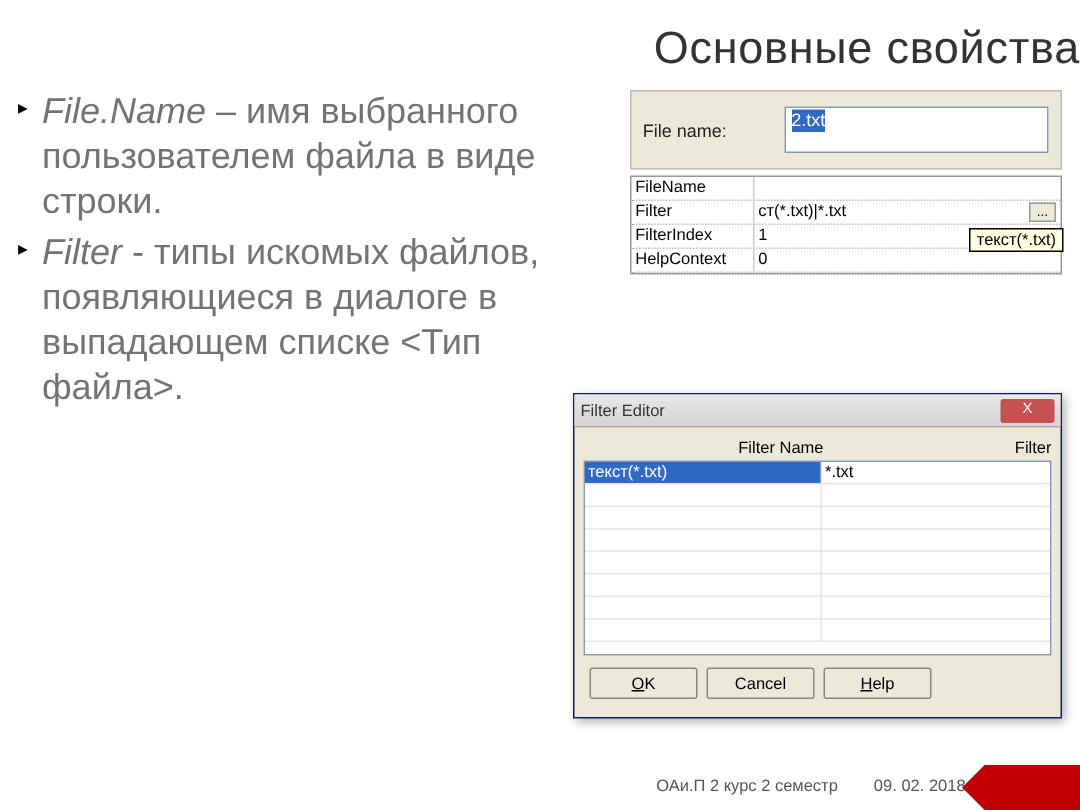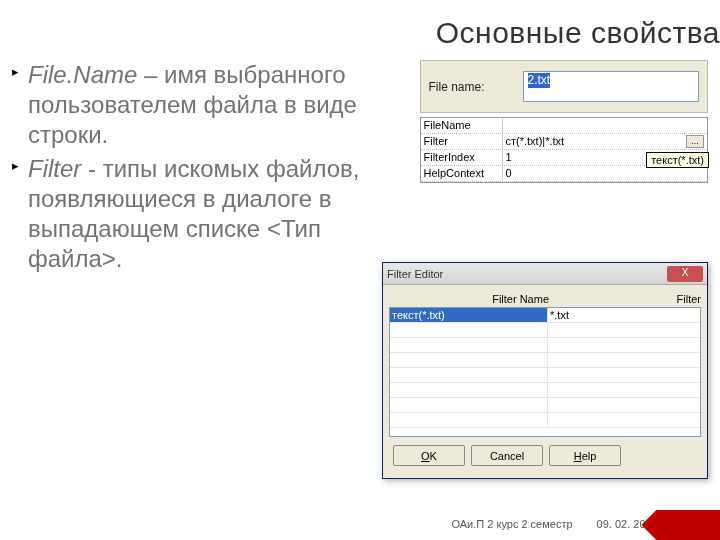--- a/index.html
+++ b/index.html
@@ -31,21 +31,21 @@
   .editor-header { display: flex; font-size: 11px; padding: 2px 0; text-align: right; }
   .editor-header .h1 { width: 160px; }
   .editor-header .h2 { flex: 1; }
   .editor-grid { border: 1px solid #7f9db9; background: #fff; height: 130px; }
   .editor-grid .row { display: flex; height: 15px; border-bottom: 1px solid #e5e5e5; }
   .editor-grid .c1 { width: 158px; border-right: 1px solid #e5e5e5; padding-left: 2px; font-size: 11px; line-height: 14px; }
   .editor-grid .c2 { flex: 1; padding-left: 2px; font-size: 11px; line-height: 14px; }
   .editor-grid .sel { background: #316ac5; color: #fff; }
   .editor-buttons { display: flex; justify-content: flex-start; gap: 6px; padding: 8px 4px 6px; }
   .editor-buttons button { width: 72px; height: 21px; font-size: 11px; background: #ece9d8; border: 1px solid #888; border-radius: 2px; cursor: pointer; }
-  .footer { position: absolute; bottom: 10px; left: 0; right: 0; display: flex; justify-content: flex-end; gap: 24px; padding: 0 26px; font-size: 11px; color: #555; }
+  .footer { position: absolute; bottom: 10px; left: 0; right: 0; display: flex; justify-content: flex-end; gap: 24px; padding: 0 40px; font-size: 11px; color: #555; }
   .footer .pg { color: #333; }
   .red-corner { position: absolute; right: 0; bottom: 0; width: 80px; height: 30px; overflow: hidden; }
   .red-corner::after { content: ""; position: absolute; right: -30px; bottom: -30px; width: 90px; height: 90px; background: #c00000; transform: rotate(45deg); }
 </style>
 </head>
 <body>
 
 <h1 class="slide-title">Основные свойства</h1>
 
 <div class="content">

